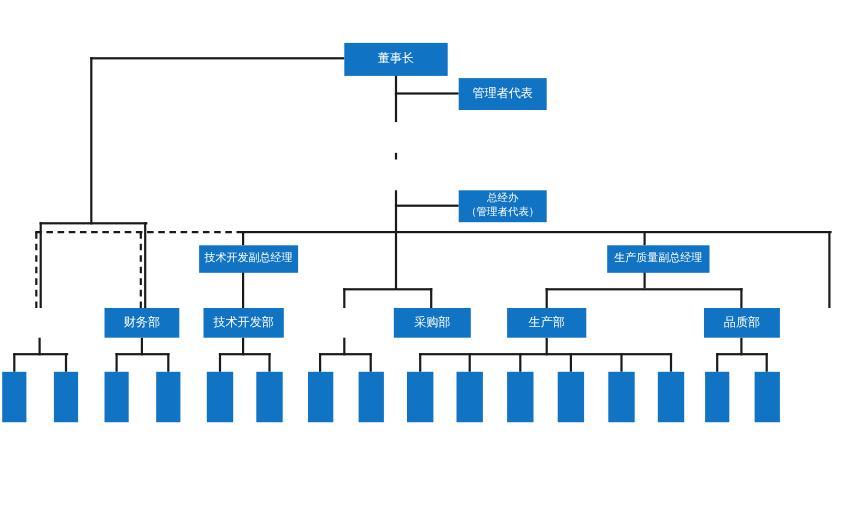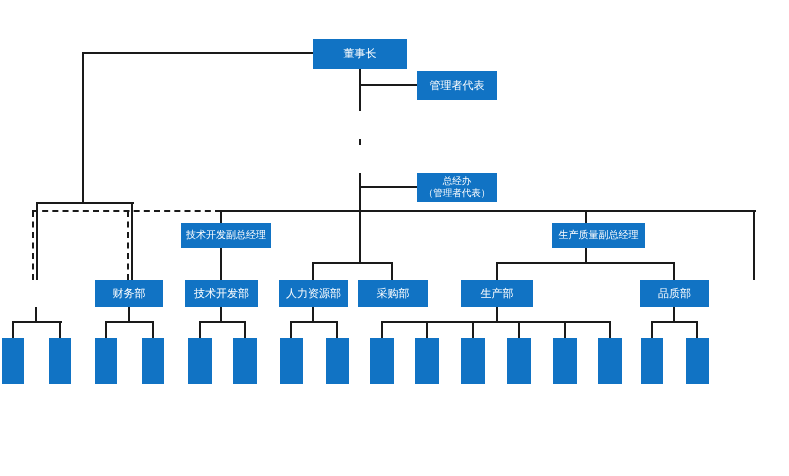--- a/index.html
+++ b/index.html
@@ -98,21 +98,20 @@
   <div class="box" style="left:417px;top:71px;width:80px;height:29px">管理者代表</div>
   <div class="box col" style="left:417px;top:173px;width:80px;height:29px">
     <span>总经办</span>
     <span>（管理者代表）</span>
   </div>
   <div class="box sm" style="left:181px;top:223px;width:90px;height:25px">技术开发副总经理</div>
   <div class="box sm" style="left:552px;top:223px;width:93px;height:25px">生产质量副总经理</div>
 
   <div class="box" style="left:95px;top:280px;width:68px;height:27px">财务部</div>
   <div class="box" style="left:185px;top:280px;width:73px;height:27px">技术开发部</div>
-  <div class="box" style="left:279px;top:280px;width:69px;height:27px">人力资源部</div>
   <div class="box" style="left:358px;top:280px;width:70px;height:27px">采购部</div>
   <div class="box" style="left:461px;top:280px;width:72px;height:27px">生产部</div>
   <div class="box" style="left:640px;top:280px;width:69px;height:27px">品质部</div>
 
   <div class="vbox" style="left:2px;width:22px">国内销售科</div>
   <div class="vbox" style="left:49px;width:22px">国际贸易科</div>
   <div class="vbox" style="left:95px;width:22px">财务管理科</div>
   <div class="vbox" style="left:142px;width:22px">资金管理科</div>
   <div class="vbox" style="left:188px;width:24px">工程管理科</div>
   <div class="vbox" style="left:233px;width:24px">项目管理科</div>

